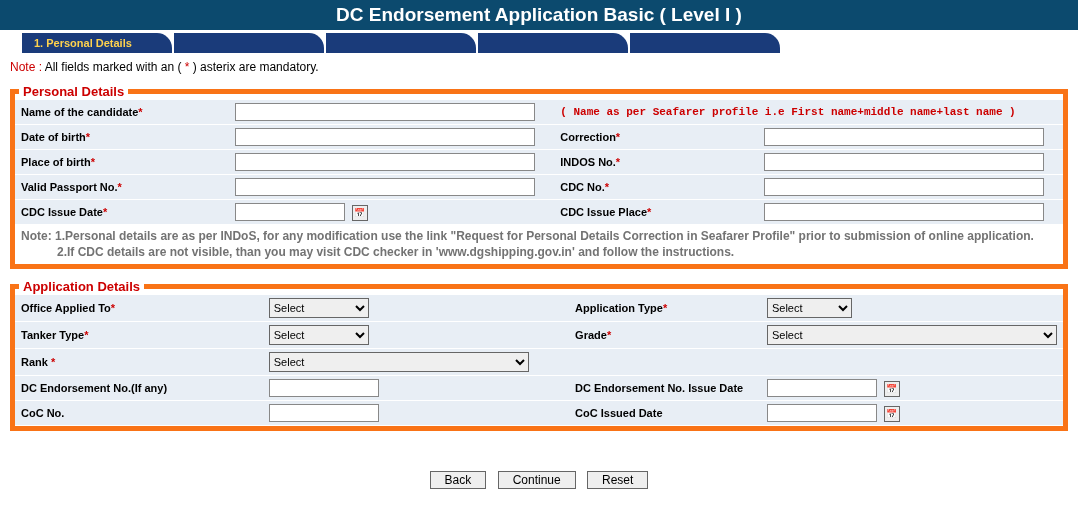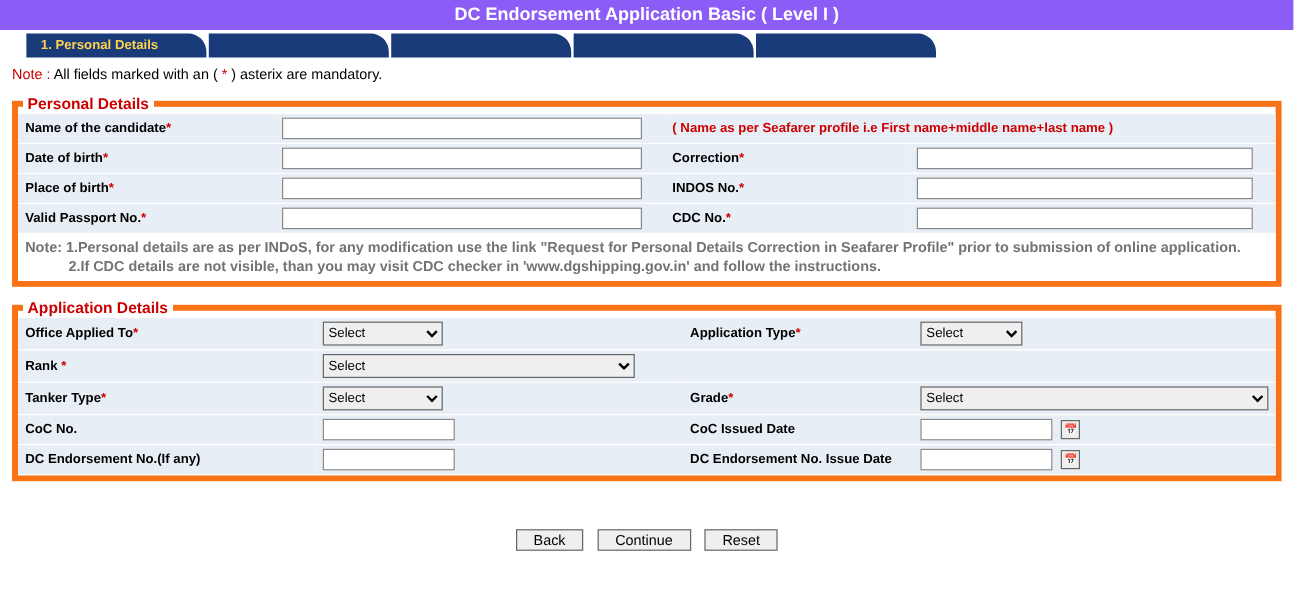--- a/index.html
+++ b/index.html
@@ -5,26 +5,26 @@
   * { box-sizing: border-box; }
   body {
     margin: 0;
     padding: 0;
     font-family: Arial, Verdana, sans-serif;
     font-size: 12px;
     background: #fff;
     width: 1078px;
   }
   .header-bar {
-    background: #8b5cf6;
+    background: #0c4a6e;
     color: #fff;
     font-weight: bold;
     text-align: center;
     padding: 4px 0;
-    font-size: 15px;
+    font-size: 19px;
   }
   .tabs-row {
     display: flex;
     padding: 3px 0 3px 22px;
     gap: 2px;
   }
   .tab {
     background: #1a3b7a;
     color: #fff;
     padding: 4px 12px;
@@ -97,20 +97,21 @@
   }
   select.wsmall { width: 100px; }
   select.wmed { width: 85px; }
   select.wlong { width: 260px; }
   select.wxl { width: 290px; }
   .hint-text {
     color: #c00;
     font-weight: bold;
     font-size: 11px;
     padding-left: 24px;
+    font-family: Liberation Mono, monospace;
   }
   .note-block {
     color: #737373;
     font-weight: bold;
     font-size: 12px;
     padding: 4px 8px;
     background: #fff;
     line-height: 1.35;
   }
   .cal-icon {
@@ -179,20 +180,29 @@
       <td class="field"><input type="text" class="w300" value="" style=""></td>
       <td class="label2"><span>INDOS No.</span><span class="asterisk">*</span></td>
       <td class="field2"><input type="text" class="w280" value="" style=""></td>
     </tr>
     <tr>
       <td class="label"><span>Valid Passport No.</span><span class="asterisk">*</span></td>
       <td class="field"><input type="text" class="w300" value="" style=""></td>
       <td class="label2"><span>CDC No.</span><span class="asterisk">*</span></td>
       <td class="field2"><input type="text" class="w280" value="" style=""></td>
     </tr>
+    <tr>
+      <td class="label"><span>CDC Issue Date</span><span class="asterisk">*</span></td>
+      <td class="field">
+        <input type="text" class="w110" value="" style="">
+        <span class="cal-icon">📅</span>
+      </td>
+      <td class="label2"><span>CDC Issue Place</span><span class="asterisk">*</span></td>
+      <td class="field2"><input type="text" class="w280" value="" style=""></td>
+    </tr>
     <tr style="background:#fff;">
       <td colspan="4" class="note-block">
         <div>Note: 1.Personal details are as per INDoS, for any modification use the link "Request for Personal Details Correction in Seafarer Profile" prior to submission of online application.</div>
         <div style="padding-left:36px;">2.If CDC details are not visible, than you may visit CDC checker in 'www.dgshipping.gov.in' and follow the instructions.</div>
       </td>
     </tr>
   </tbody>
     </table>
 </fieldset>
 
@@ -200,47 +210,47 @@
   <legend>Application Details</legend>
   <table class="form-tbl">
     <tbody>
         <tr>
       <td class="label"><span>Office Applied To</span><span class="asterisk">*</span></td>
       <td class="field"><select class="wsmall"><option>Select</option></select></td>
       <td class="label2"><span>Application Type</span><span class="asterisk">*</span></td>
       <td class="field2"><select class="wmed"><option>Select</option></select></td>
     </tr>
     <tr>
-      <td class="label"><span>Rank </span><span class="asterisk">*</span></td>
-      <td class="field" colspan="3"><select class="wlong"><option>Select</option></select></td>
-    </tr>
-    <tr>
       <td class="label"><span>Tanker Type</span><span class="asterisk">*</span></td>
       <td class="field"><select class="wsmall"><option>Select</option></select></td>
       <td class="label2"><span>Grade</span><span class="asterisk">*</span></td>
       <td class="field2"><select class="wxl"><option>Select</option></select></td>
+    </tr>
+    <tr>
+      <td class="label"><span>Rank </span><span class="asterisk">*</span></td>
+      <td class="field" colspan="3"><select class="wlong"><option>Select</option></select></td>
+    </tr>
+    <tr>
+      <td class="label"><span>DC Endorsement No.(If any)</span></td>
+      <td class="field"><input type="text" class="w110" value="" style=""></td>
+      <td class="label2"><span>DC Endorsement No. Issue Date</span></td>
+      <td class="field2">
+        <input type="text" class="w110" value="" style="">
+        <span class="cal-icon">📅</span>
+      </td>
     </tr>
     <tr>
       <td class="label"><span>CoC No.</span></td>
       <td class="field"><input type="text" class="w110" value="" style=""></td>
       <td class="label2"><span>CoC Issued Date</span></td>
       <td class="field2">
         <input type="text" class="w110" value="" style="">
         <span class="cal-icon">📅</span>
       </td>
     </tr>
-    <tr>
-      <td class="label"><span>DC Endorsement No.(If any)</span></td>
-      <td class="field"><input type="text" class="w110" value="" style=""></td>
-      <td class="label2"><span>DC Endorsement No. Issue Date</span></td>
-      <td class="field2">
-        <input type="text" class="w110" value="" style="">
-        <span class="cal-icon">📅</span>
-      </td>
-    </tr>
   </tbody>
     </table>
 </fieldset>
 
 <div class="btn-row">
   <button>Back</button>
   <button>Continue</button>
   <button>Reset</button>
 </div>
 

